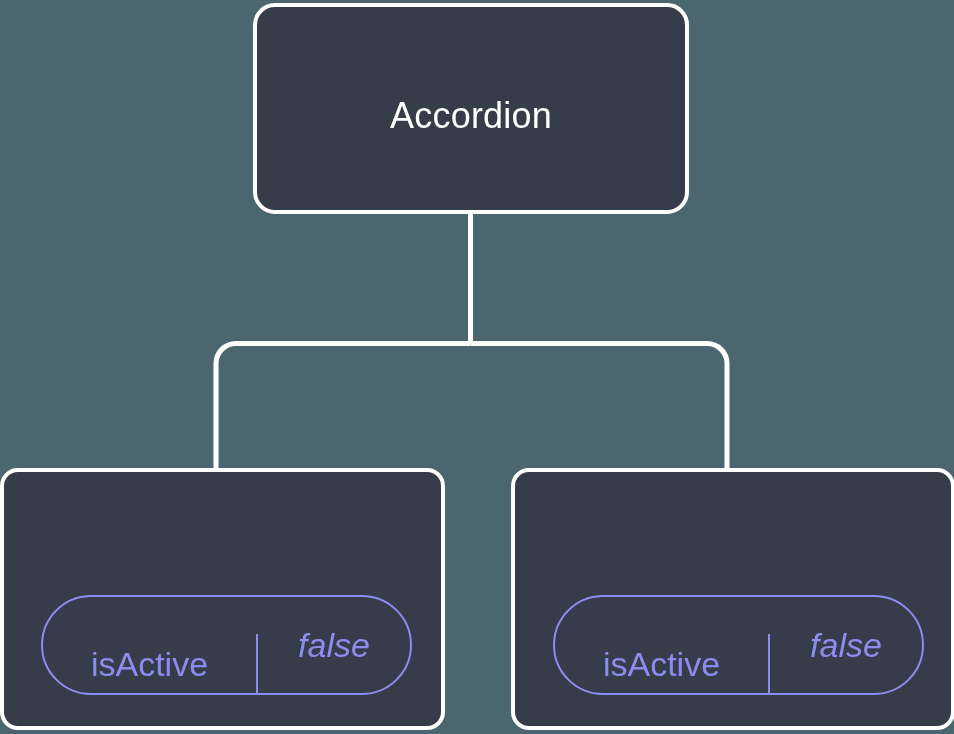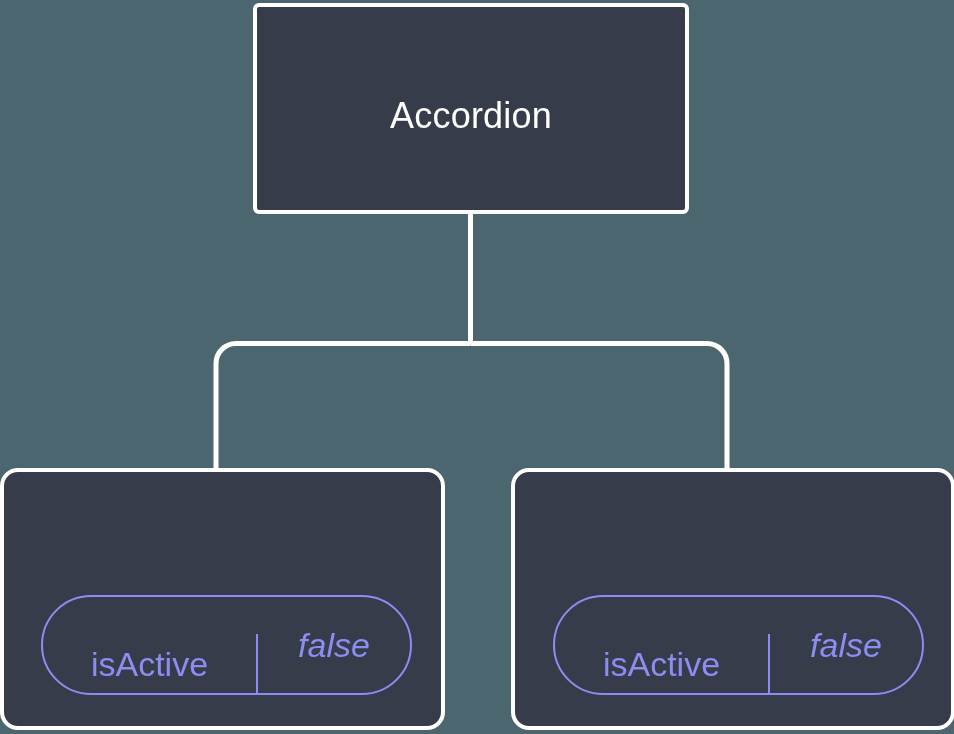--- a/index.html
+++ b/index.html
@@ -48,21 +48,21 @@
     line-height: 42px;
     letter-spacing: 0.2px;
     white-space: nowrap;
   }
 
   #node-accordion {
     left: 253px;
     top: 3px;
     width: 436px;
     height: 211px;
-    border-radius: 6px;
+    border-radius: 22px;
   }
   #node-accordion .node-title { top: 88px; }
 
   #node-panel-left {
     left: 0px;
     top: 468px;
     width: 445px;
     height: 262px;
     border-radius: 18px;
   }

